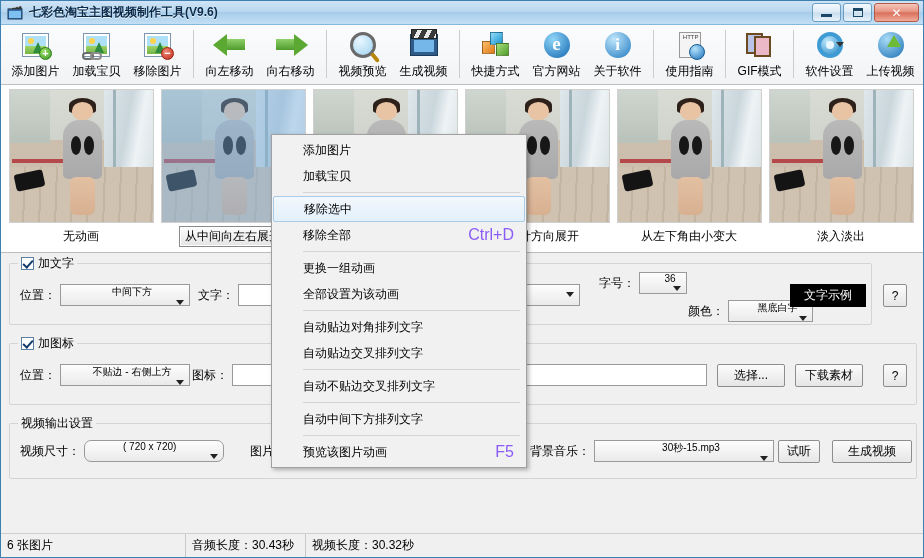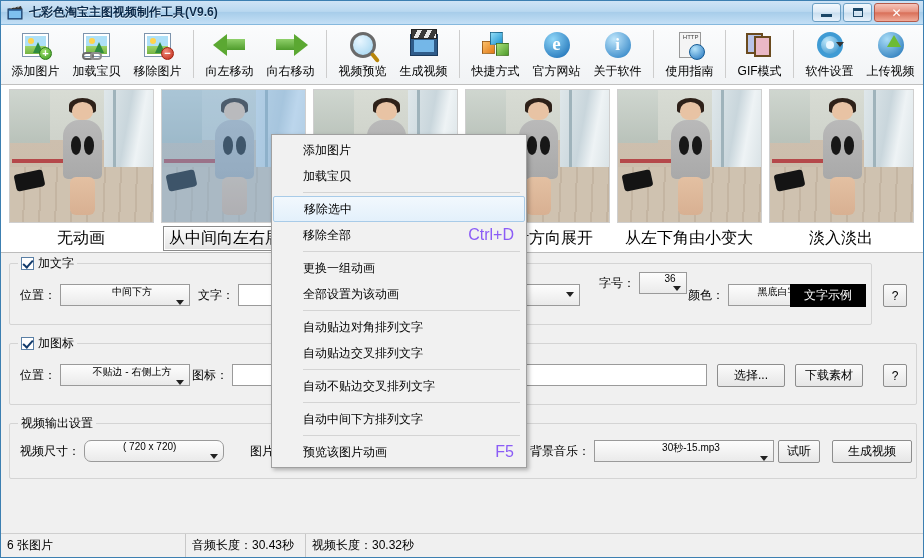--- a/index.html
+++ b/index.html
@@ -144,21 +144,21 @@
     display:flex; align-items:flex-start; padding:4px 0 0 6px;
     position:relative; overflow:hidden;
   }
   .thumb { width:148px; margin-right:4px; display:flex; flex-direction:column; align-items:center;}
   .thumb .img {
     width:145px;height:134px;border:1px solid #cfcfcf;position:relative;overflow:hidden;
     background:#dfe3e6;
   }
   .thumb .img .ov { position:absolute; inset:0; }
   .thumb.sel .img .ov { background:rgba(120,175,225,.42); }
-  .thumb .cap { font-size:16px; margin-top:5px; white-space:nowrap; color:#000; }
+  .thumb .cap { font-size:12px; margin-top:5px; white-space:nowrap; color:#000; }
   .thumb.sel .cap {
     border:1px solid #8a8a8a; background:linear-gradient(to bottom,#fdfdfd,#e4e4e4);
     padding:1px 5px; margin-top:3px; box-shadow:inset 0 0 0 1px #fff;
   }
   
   .ph { position:absolute; inset:0; background:
         linear-gradient(to bottom,#d8dcd4 0%,#cfd3cb 38%,#cdbfae 38%,#c9bba8 100%); }
   .ph .wallL { position:absolute; left:0; top:0; width:28%; height:40%;
         background:linear-gradient(to bottom,#cfd6cf,#b9c2ba); }
   .ph .glassR { position:absolute; right:0; top:0; width:34%; height:100%;
@@ -549,21 +549,21 @@
           <span class="arw"></span>
         </div>
       </div>
       <div class="fieldrow" style="left:589px; top:8px;">
         <span class="lbl">字号：</span>
         <div class="sel-box" style="width:48px; margin-left:4px;">
           <span>36</span>
           <span class="arw"></span>
         </div>
       </div>
-      <div class="fieldrow" style="left:678px; top:20px;font-family:Liberation Serif, serif;">
+      <div class="fieldrow" style="left:678px; top:36px;font-family:Liberation Serif, serif;">
         <span class="lbl">颜色：</span>
         <div class="sel-box" style="width:85px; margin-left:4px;">
           <span>黑底白字</span>
           <span class="arw"></span>
         </div>
       </div>
       <div class="fieldrow" style="left:780px; top:20px;">
         <div class="preview-chip">文字示例</div>
       </div>
       <div class="fieldrow" style="left:873px; top:20px;">

